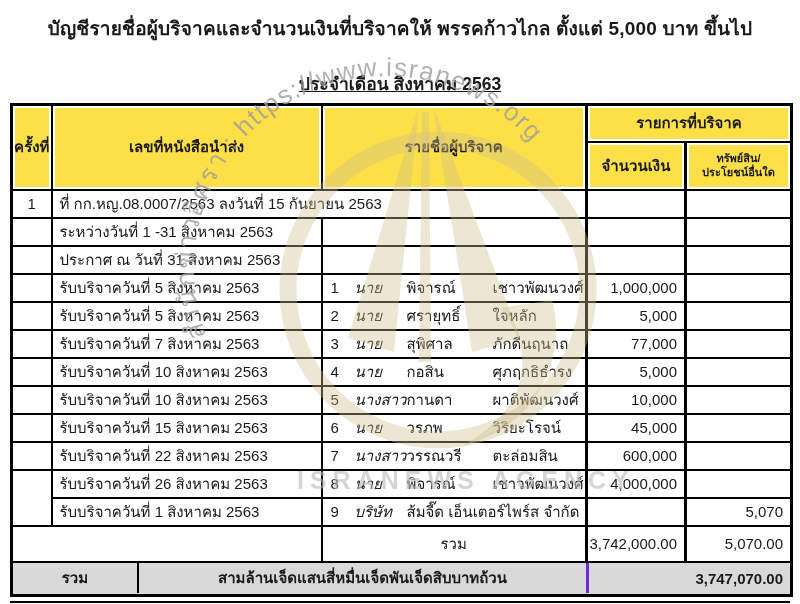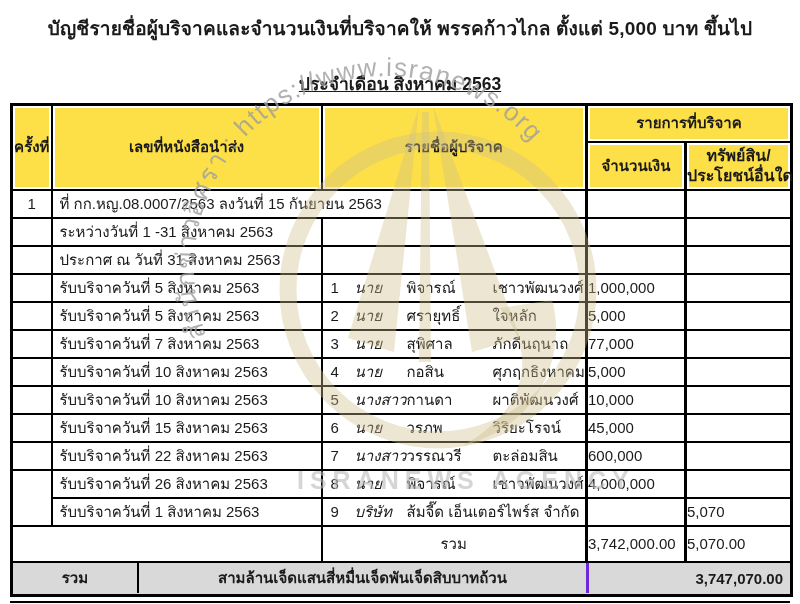--- a/index.html
+++ b/index.html
@@ -17,26 +17,26 @@
   td{border:2px solid #000;font-size:15px;padding:0;overflow:visible;white-space:nowrap;vertical-align:middle;}
   .bl3{border-left:3px solid #000;}
 
   tr.h-top{height:37px;}
   tr.h-sub{height:48px;}
   tr.row-data{height:28px;}
   tr.row-sub{height:36px;}
   tr.row-grand{height:34px;}
 
   .hdr-cell{background:#fde047;box-shadow:inset 0 0 0 2px #fff;font-weight:bold;text-align:center;}
-  .hdr-two-line{font-size:16px;line-height:1.25;}
+  .hdr-two-line{font-size:11px;line-height:1.25;}
 
   .c-no{text-align:center;}
   .c-doc{text-align:left;padding-left:7px;}
   .c-donor{text-align:left;}
-  .c-amt,.c-asset{text-align:left;padding-right:7px;}
+  .c-amt,.c-asset{text-align:right;padding-right:7px;}
 
   .donor-flex{display:flex;align-items:center;padding-left:8px;}
   .d-no{width:24px;flex:none;}
   .d-title{width:52px;flex:none;font-style:italic;}
   .d-first{width:86px;flex:none;}
   .d-last{flex:1;}
 
   .c-sum-label{text-align:center;}
   .row-sub td{font-size:15px;}
 
@@ -149,21 +149,21 @@
             <td class="c-asset bl3"></td>
           </tr>
           <tr class="row-data">
             <td class="c-no"></td>
             <td class="c-doc">รับบริจาควันที่ 10 สิงหาคม 2563</td>
             <td class="c-donor">
               <div class="donor-flex">
                 <span class="d-no">4</span>
                 <span class="d-title">นาย</span>
                 <span class="d-first">กอสิน</span>
-                <span class="d-last">ศุภฤกธิงหาคม</span>
+                <span class="d-last">ศุภฤกธิธำรง</span>
               </div>
             </td>
             <td class="c-amt bl3">5,000</td>
             <td class="c-asset bl3"></td>
           </tr>
           <tr class="row-data">
             <td class="c-no"></td>
             <td class="c-doc">รับบริจาควันที่ 10 สิงหาคม 2563</td>
             <td class="c-donor">
               <div class="donor-flex">

